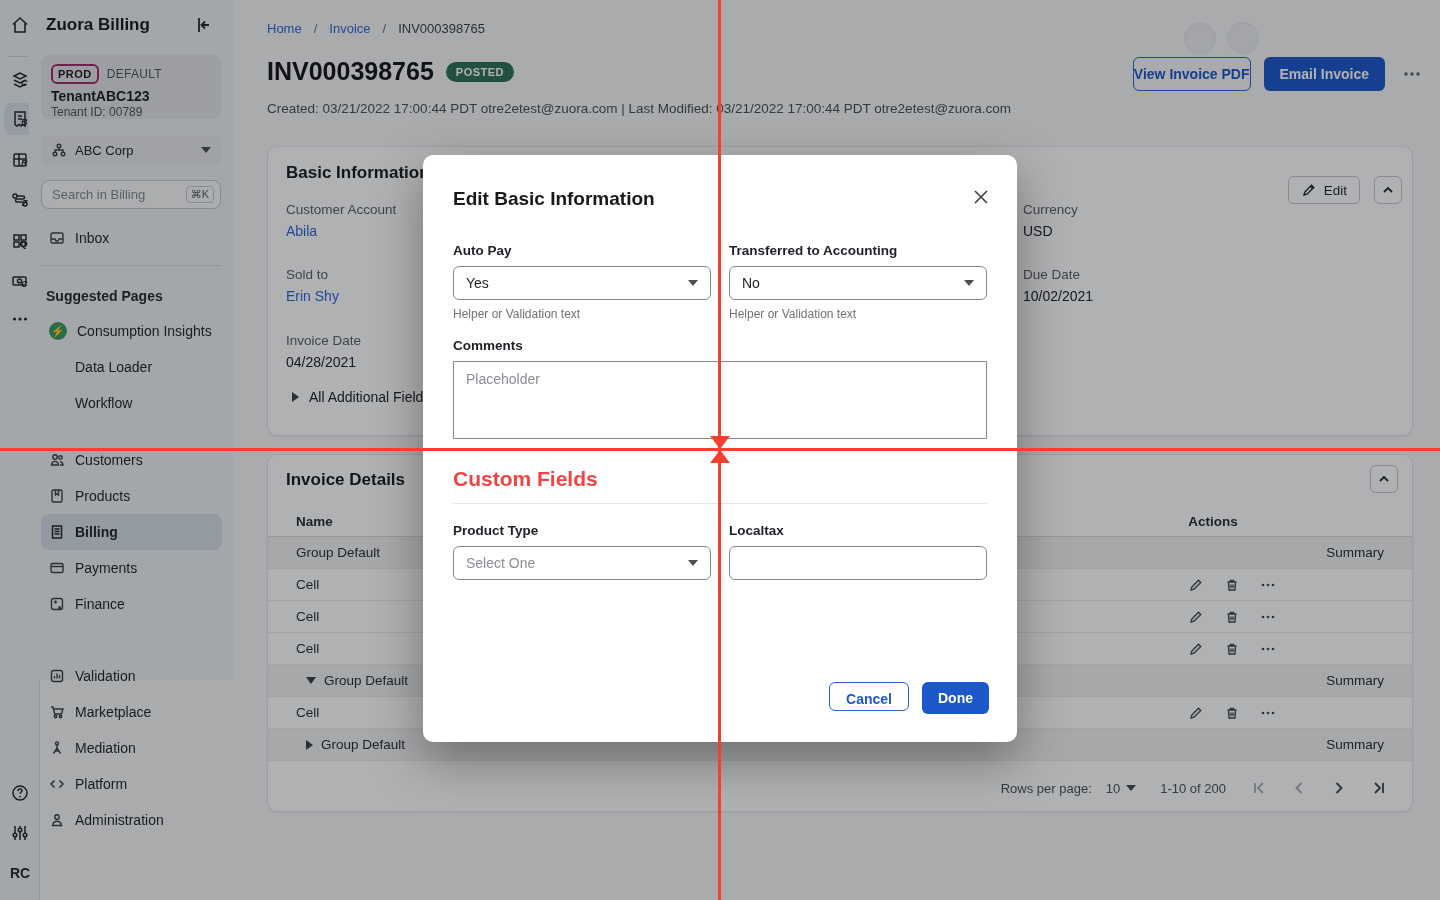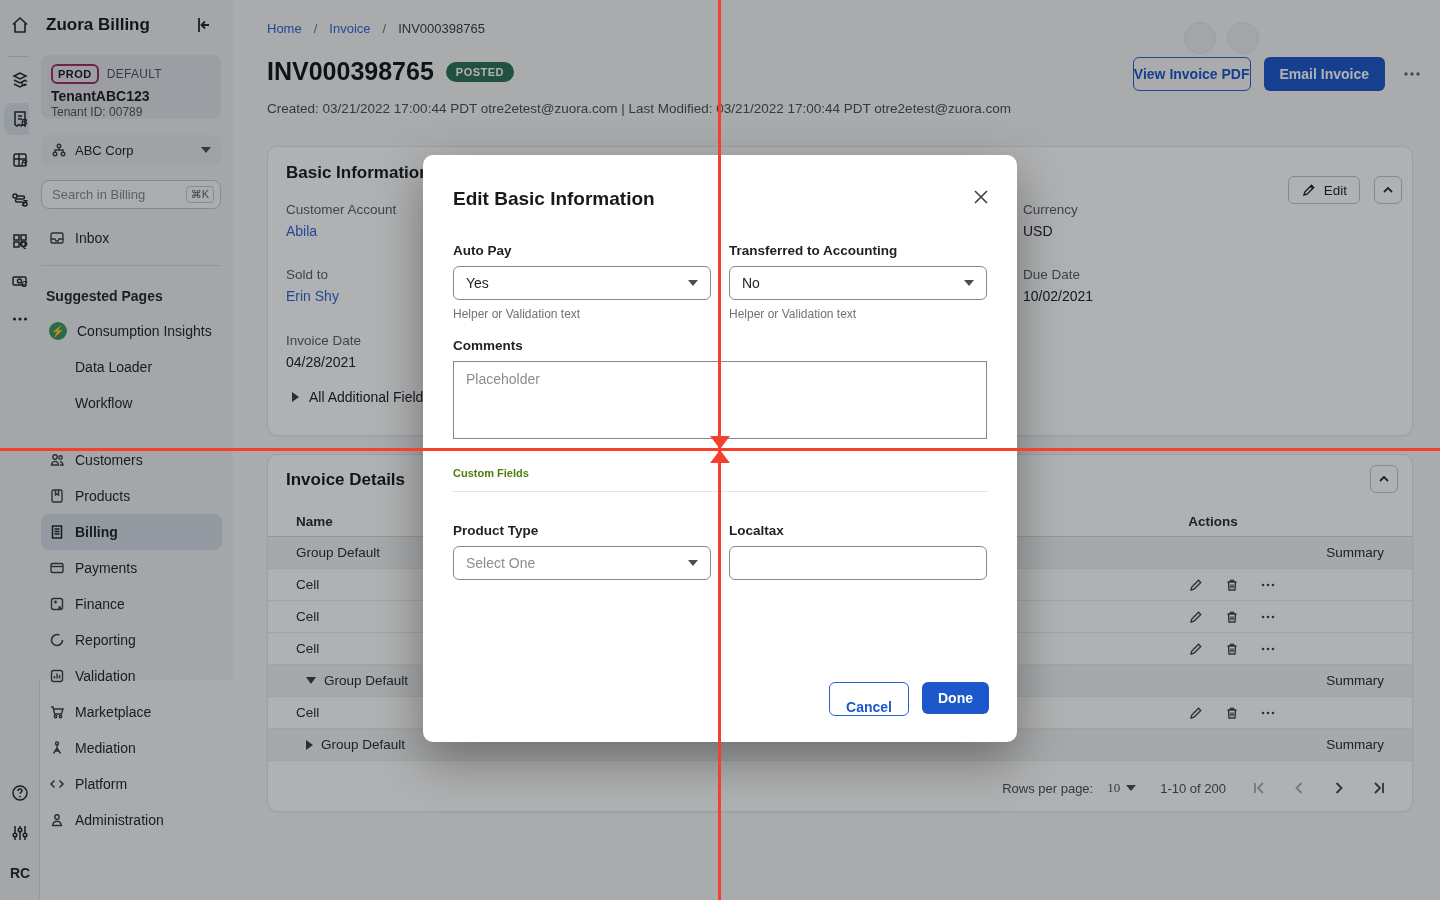--- a/index.html
+++ b/index.html
@@ -82,21 +82,21 @@
   .col-name { padding-left:28px; }
   .col-actions { position:absolute; left:905px; width:80px; text-align:center; }
   .trow { height:32px; display:flex; align-items:center; border-bottom:1px solid #e9eaec; font-size:13.5px; color:#2a2d31; position:relative; }
   .trow.group { background:#f1f2f4; }
   .trow .rname { padding-left:28px; display:flex; align-items:center; gap:8px; }
   .trow .rname.arrowed { padding-left:38px; }
   .row-actions { position:absolute; left:920px; display:flex; gap:20px; align-items:center; color:#3f4348; }
   .row-actions span { width:16px; height:16px; display:flex; align-items:center; justify-content:center; cursor:pointer; }
   .summary { position:absolute; right:28px; font-size:13.5px; color:#2a2d31; }
   .pagination { position:absolute; right:24px; bottom:14px; display:flex; align-items:center; gap:14px; font-size:13px; color:#4b4f55; }
-  .pg-select { display:flex; align-items:center; gap:6px; cursor:pointer;font-family:Liberation Serif, serif; }
+  .pg-select { display:flex; align-items:center; gap:6px; cursor:pointer; }
   .pg-range { margin:0 10px; }
   .pg-nav { display:flex; gap:22px; align-items:center; }
   .pg-nav span { width:18px; height:18px; display:flex; align-items:center; justify-content:center; cursor:pointer; }
   .pg-dim { color:#a9acb0; }
   .pg-on { color:#3f4348; }
 
   
   .backdrop { position:absolute; inset:0; background:rgba(10,12,15,.32); z-index:50; }
   .modal { position:absolute; left:423px; top:155px; width:594px; height:587px; background:#fff; border-radius:10px; box-shadow:0 18px 50px rgba(0,0,0,.35); z-index:60; padding:0 30px; }
   .modal-title { position:absolute; left:30px; top:33px; font-size:19px; font-weight:bold; color:#17191c; }
@@ -106,24 +106,24 @@
   .m-label { font-size:13.5px; font-weight:bold; color:#1d2025; margin-bottom:8px; }
   .m-select { height:34px; border:1px solid #85898f; border-radius:6px; display:flex; align-items:center; padding:14px 12px; font-size:14px; color:#1d2025; cursor:pointer; background:#fff; }
   .m-select .caret { margin-left:auto; }
   .m-select .ph { color:#8a8e94; }
   .m-input { width:100%; height:34px; border:1px solid #85898f; border-radius:6px; padding:0 12px; font-size:14px; color:#1d2025; background:#fff; font-family:"Liberation Sans",sans-serif; outline:none; }
   .m-helper { margin-top:7px; font-size:12px; color:#6e7277; }
   .m-comments { position:absolute; left:30px; right:30px; top:183px; }
   .m-textarea { width:100%; height:78px; border:1px solid #85898f; border-radius:0; padding:9px 12px; font-size:14px; font-family:"Liberation Sans",sans-serif; color:#1d2025; resize:none; outline:none; }
   .m-textarea::placeholder { color:#8a8e94; }
   .m-section { position:absolute; left:30px; right:30px; top:312px; }
-  .m-section-h { font-size:11px; font-weight:bold; color:#4d7c0f; }
+  .m-section-h { font-size:21px; font-weight:bold; color:#ef4444; }
   .m-section-div { margin-top:12px; height:1px; background:#e4e5e7; }
   .m-footer { position:absolute; right:28px; top:527px; display:flex; gap:13px; }
-  .btn-cancel { height:29px; padding:16px 16px; border:1px solid #2563d0; border-radius:6px; background:#fff; color:#1c57cc; font-size:14px; font-weight:bold; }
+  .btn-cancel { height:29px; padding:8px 16px; border:1px solid #2563d0; border-radius:6px; background:#fff; color:#1c57cc; font-size:14px; font-weight:bold; }
   .btn-done { height:32px; padding:0 16px; border:none; border-radius:6px; background:#1c57cc; color:#fff; font-size:14px; font-weight:bold; }
   .caret { width:0; height:0; border-left:5px solid transparent; border-right:5px solid transparent; border-top:6px solid #4a4e54; }
 
   
   .ch-v { position:absolute; left:718px; top:0; width:3px; height:900px; background:#f4402e; z-index:100; }
   .ch-h { position:absolute; left:0; top:448px; width:1440px; height:3px; background:#f4402e; z-index:100; }
   .ch-down { position:absolute; left:710px; top:436px; width:0; height:0; border-left:10px solid transparent; border-right:10px solid transparent; border-top:13px solid #f4402e; z-index:101; }
   .ch-up { position:absolute; left:710px; top:450px; width:0; height:0; border-left:10px solid transparent; border-right:10px solid transparent; border-bottom:13px solid #f4402e; z-index:101; }
 
   .ic { width:16px; height:16px; }
@@ -309,26 +309,20 @@
           <path d="M2 6.5h12"></path>
         </svg>
       <span>Payments</span>
     </div>
     <div class="sb-row" style="top:586px">
       <svg class="ic" viewBox="0 0 16 16" fill="none" stroke="#3c4046" stroke-width="1.4">
           <rect x="2.5" y="2.5" width="11" height="11" rx="2"></rect>
           <path d="M5 6h3M6.5 4.5v3M9.5 10.5l2.5 2.5M12 10.5 9.5 13"></path>
         </svg>
       <span>Finance</span>
-    </div>
-    <div class="sb-row" style="top:622px">
-      <svg class="ic" viewBox="0 0 16 16" fill="none" stroke="#3c4046" stroke-width="1.6">
-          <path d="M13.5 8a5.5 5.5 0 1 1-3-4.9"></path>
-        </svg>
-      <span>Reporting</span>
     </div>
     <div class="sb-row" style="top:658px">
       <svg class="ic" viewBox="0 0 16 16" fill="none" stroke="#3c4046" stroke-width="1.4">
           <rect x="2.5" y="2.5" width="11" height="11" rx="2"></rect>
           <path d="M5.5 10.5V8M8 10.5V5.5M10.5 10.5V7"></path>
         </svg>
       <span>Validation</span>
     </div>
     <div class="sb-row" style="top:694px">
       <svg class="ic" viewBox="0 0 16 16" fill="none" stroke="#3c4046" stroke-width="1.4">

